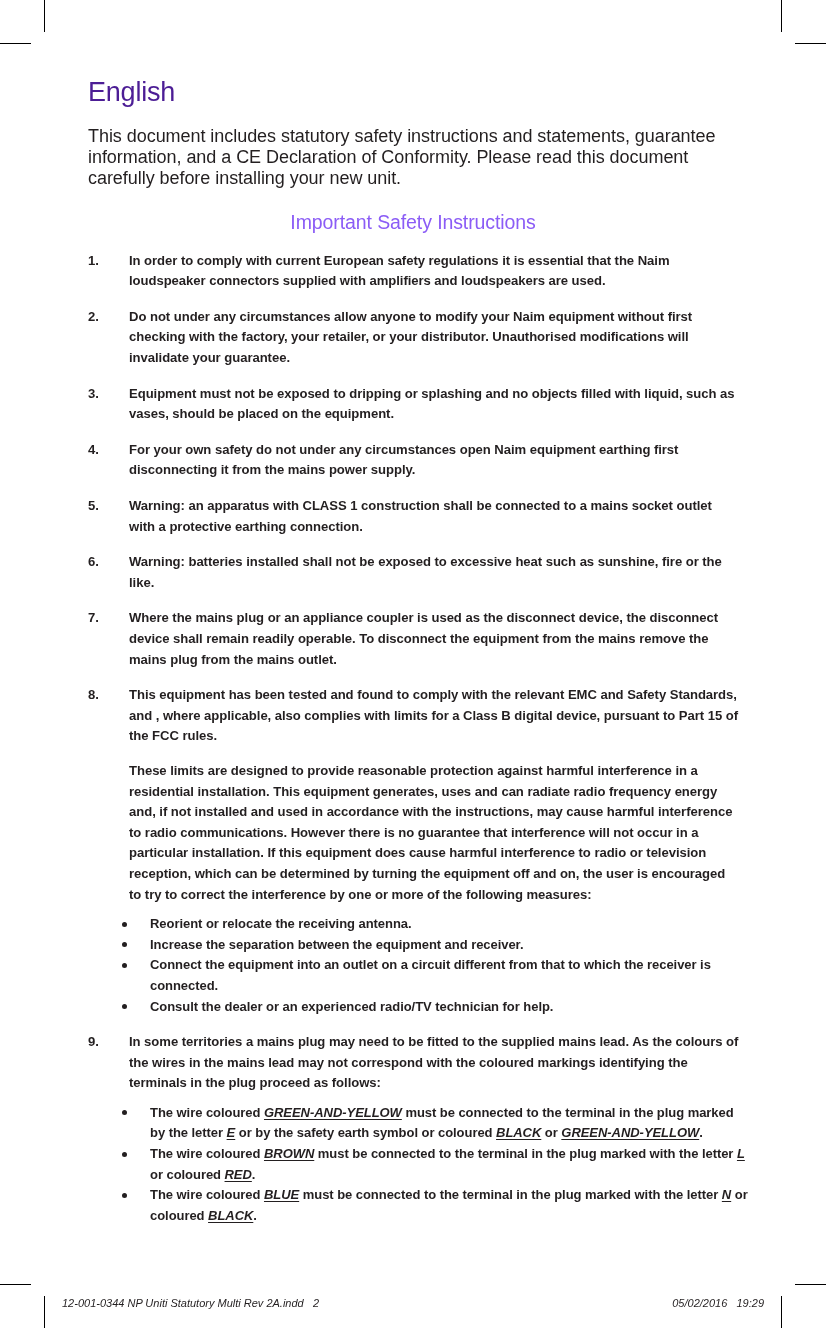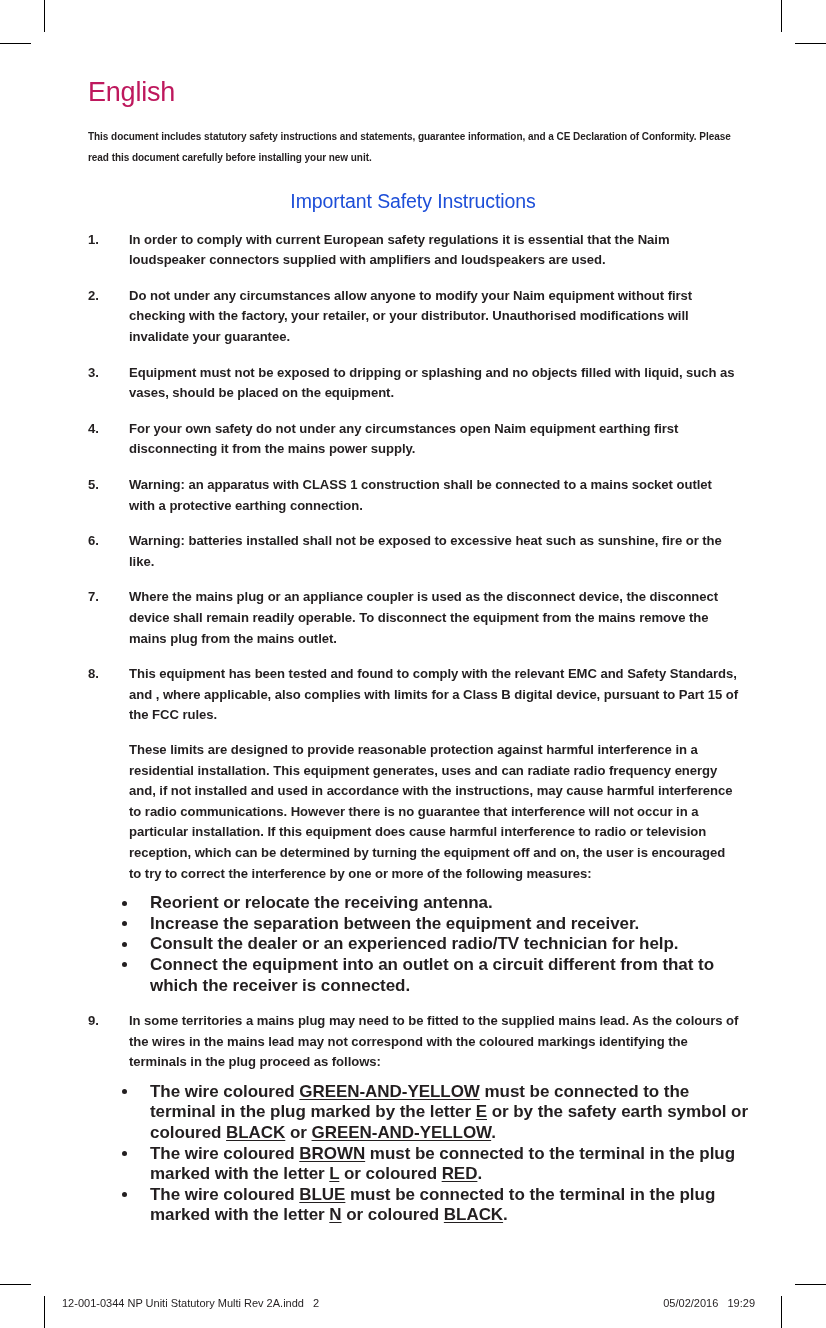--- a/index.html
+++ b/index.html
@@ -39,39 +39,39 @@
     top: 78px;
     width: 660px;
   }
 
   .lang-title {
     font-size: 27px;
     font-weight: 400;
     letter-spacing: -0.2px;
     line-height: 1.1;
     margin: 0 0 18px 0;
-    color: #be185d;
+    color: #4c1d95;
   }
 
   .intro {
-    font-size: 10px;
-    font-weight: 700;
+    font-size: 18px;
+    font-weight: 400;
     line-height: 21px;
     letter-spacing: -0.05px;
     margin: 8px 0 22px 0;
     width: 655px;
   }
 
   .section-title {
     text-align: center;
     font-size: 19.5px;
     font-weight: 400;
     letter-spacing: -0.1px;
     margin: 0 0 17px 0;
-    color: #1d4ed8;
+    color: #8b5cf6;
     width: 650px;
   }
 
   
   .num-list {
     list-style: none;
     margin: 0;
     padding: 0;
   }
   .num-item {
@@ -100,51 +100,52 @@
 
   
   .bul-list {
     list-style: none;
     margin: 9px 0 0 0;
     padding: 0;
   }
   .bul-item {
     position: relative;
     padding-left: 29px;
-    font-size: 17px;
+    font-size: 13px;
     font-weight: 600;
     line-height: 20.6px;
     letter-spacing: -0.05px;
     margin-bottom: 0;
   }
   .bul-item .dot {
     position: absolute;
     left: 1px;
     top: 7.5px;
     width: 5px;
     height: 5px;
     border-radius: 50%;
     background: #231f20;
   }
 
-  u.term { text-decoration: underline; text-underline-offset: 2px; }
+  u.term { text-decoration: underline; text-underline-offset: 2px; font-style: italic; }
 
   
   .footer {
     position: absolute;
     left: 62px;
-    right: 61px;
+    right: 52px;
     top: 1297px;
     display: flex;
     justify-content: space-between;
     align-items: baseline;
     font-size: 11px;
     font-weight: 400;
     color: #231f20;
     letter-spacing: 0;
+    font-style: italic;
   }
   .footer .file {
     white-space: pre;
   }
   .footer .stamp {
     white-space: pre;
     padding-right: 10px;
   }
 </style>
 </head>
@@ -214,25 +215,25 @@
           <li class="bul-item">
             <span class="dot"></span>
             <span>Reorient or relocate the receiving antenna.</span>
           </li>
           <li class="bul-item">
             <span class="dot"></span>
             <span>Increase the separation between the equipment and receiver.</span>
           </li>
           <li class="bul-item">
             <span class="dot"></span>
+            <span>Connect the equipment into an outlet on a circuit different from that to which the receiver is connected.</span>
+          </li>
+          <li class="bul-item">
+            <span class="dot"></span>
             <span>Consult the dealer or an experienced radio/TV technician for help.</span>
-          </li>
-          <li class="bul-item">
-            <span class="dot"></span>
-            <span>Connect the equipment into an outlet on a circuit different from that to which the receiver is connected.</span>
           </li>
         </ul>
       </li>
 
       <li class="num-item">
         <span class="marker">9.</span>
         <p>In some territories a mains plug may need to be fitted to the supplied mains lead. As the colours of the wires in the mains lead may not correspond with the coloured markings identifying the terminals in the plug proceed as follows:</p>
         <ul class="bul-list">
           <li class="bul-item">
             <span class="dot"></span>

